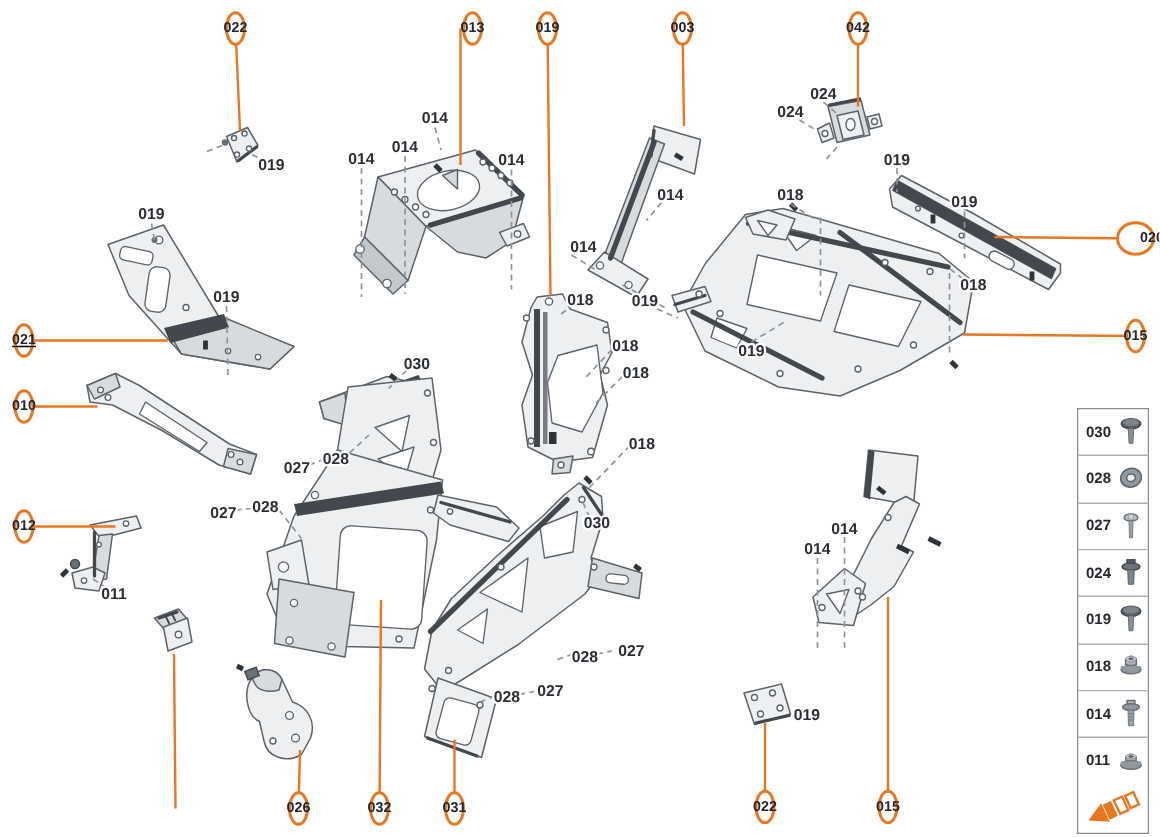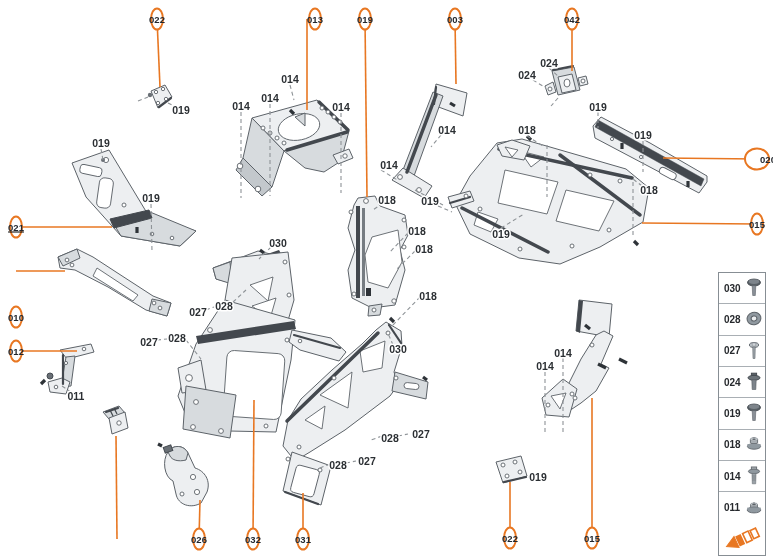--- a/index.html
+++ b/index.html
@@ -395,21 +395,21 @@
       </div>
       <div class="callout" style="left: 757px; top: 159px; border: 2px solid rgb(232, 119, 34); padding-left: 22px;">
         <span>020</span>
       </div>
       <div class="callout" style="left: 757px; top: 224px; border: 2px solid rgb(232, 119, 34);">
         <span>015</span>
       </div>
       <div class="callout" style="left: 16px; top: 227px; border: 2px solid rgb(232, 119, 34); text-decoration: underline;">
         <span>021</span>
       </div>
-      <div class="callout" style="left: 16px; top: 271px; border: 2px solid rgb(232, 119, 34); margin-top: 46px;">
+      <div class="callout" style="left: 16px; top: 271px; border: 2px solid rgb(232, 119, 34);">
         <span>010</span>
       </div>
       <div class="callout" style="left: 16px; top: 351px; border: 2px solid rgb(232, 119, 34);">
         <span>012</span>
       </div>
       <div class="callout" style="left: 117px; top: 539px; border: 2px solid rgb(232, 119, 34); margin-top: 31px;">
         <span>025</span>
       </div>
       <div class="callout" style="left: 199px; top: 539px; border: 2px solid rgb(232, 119, 34);">
         <span>026</span>

